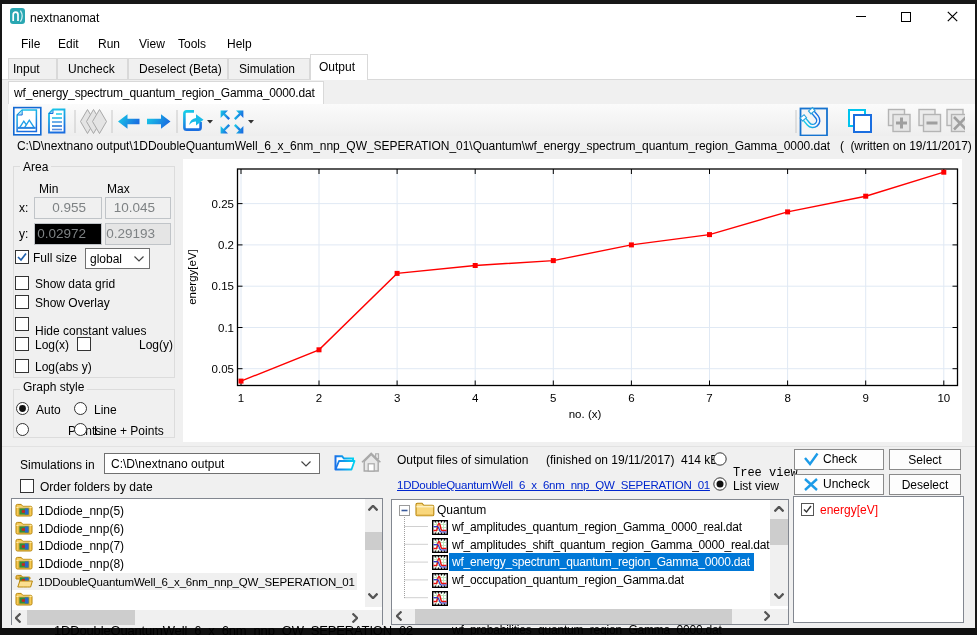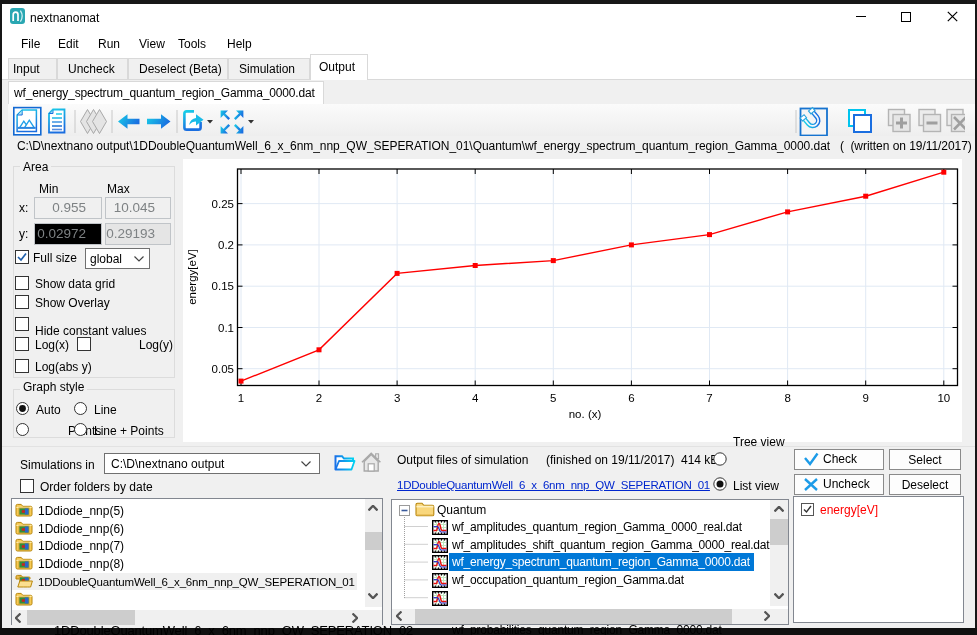--- a/index.html
+++ b/index.html
@@ -334,21 +334,21 @@
   <path d="M3.2 19 V9.5 L10.2 2.6 L17.2 9.5 V19 Z" fill="#e8e8e8" stroke="#a8a8a8" stroke-width="1.4"></path>
   <path d="M1 10.3 L10.2 1.4 L19.4 10.3" fill="none" stroke="#a8a8a8" stroke-width="1.5"></path>
   <rect x="7.2" y="11.8" width="6" height="7.2" fill="#fff" stroke="#a8a8a8" stroke-width="1.2"></rect>
 </svg>
 <div class="abs" style="left:397px;top:453px;">Output files of simulation</div>
 <div class="abs" style="left:546px;top:453px;">(finished on 19/11/2017)</div>
 <div class="abs" style="left:681px;top:453px;">414 kB</div>
 <svg class="abs" style="left:713px;top:452px;" width="14" height="14" viewBox="0 0 14 14">
     <circle cx="7" cy="7" r="6.2" fill="#fff" stroke="#333"></circle>
   </svg>
-<div class="abs" style="left:733px;top:435px;">Tree view</div>
+<div class="abs" style="left:733px;top:466px;font-family:Liberation Mono, monospace;">Tree view</div>
 
 <svg class="abs" style="left:20px;top:479px;" width="14" height="14" viewBox="0 0 14 14">
     <rect x="0.5" y="0.5" width="13" height="13" fill="#fff" stroke="#333"></rect>
   </svg>
 <div class="abs" style="left:40px;top:480px;">Order folders by date</div>
 <div class="abs" style="left:397px;top:479px;color:#0026ce;text-decoration:underline;font-size:11.5px;letter-spacing:-0.25px;">1DDoubleQuantumWell_6_x_6nm_nnp_QW_SEPERATION_01</div>
 <svg class="abs" style="left:713px;top:477px;" width="14" height="14" viewBox="0 0 14 14">
     <circle cx="7" cy="7" r="6.2" fill="#fff" stroke="#333"></circle>
     <circle cx="7" cy="7" r="3.5" fill="#111"></circle>
   </svg>

